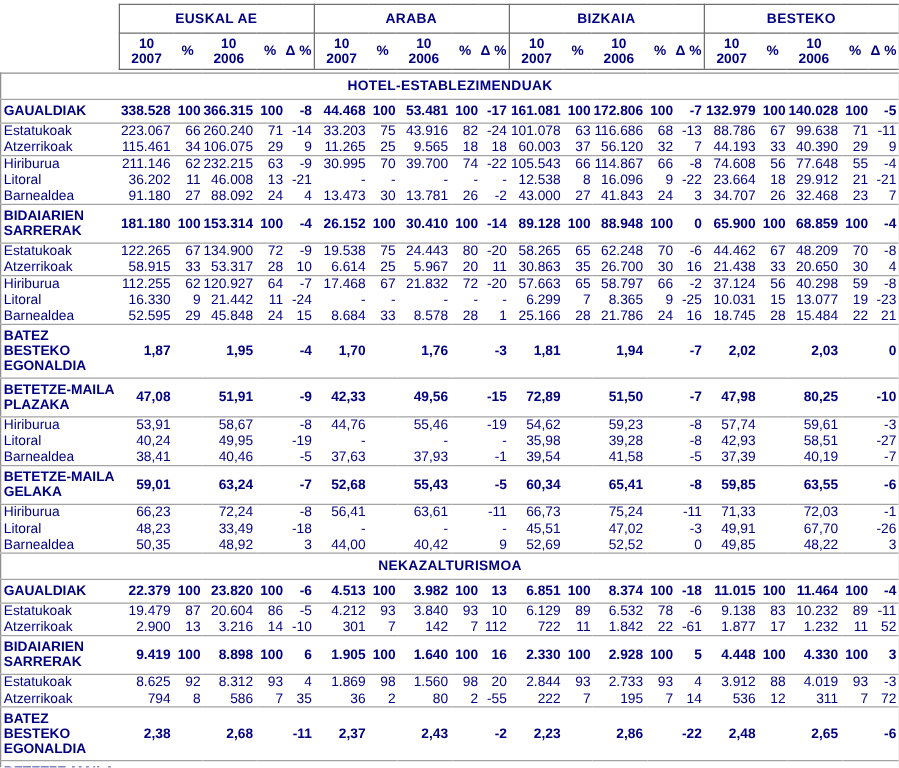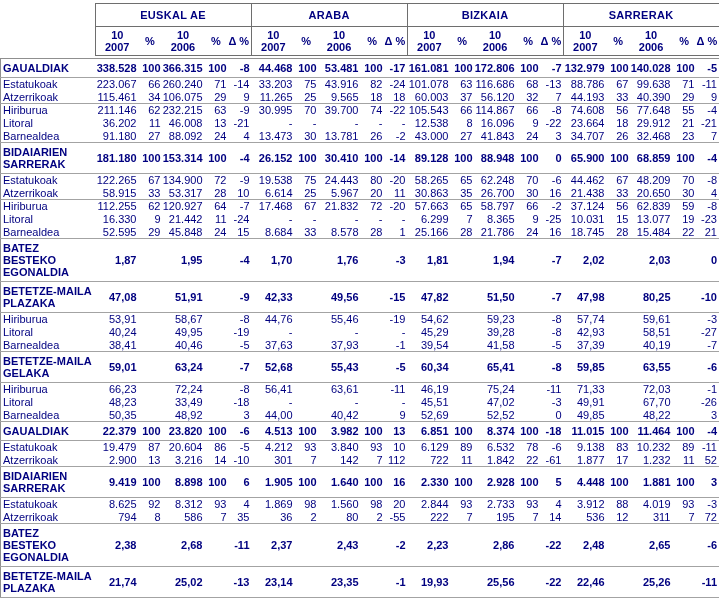--- a/index.html
+++ b/index.html
@@ -67,21 +67,21 @@
         <col style="width:44px">
         <col style="width:22px">
         <col style="width:24px">
     </colgroup>
     <thead id="head-rows">
         <tr>
           <th class="spacer"></th>
           <th colspan="5" class="region">EUSKAL AE</th>
           <th colspan="5" class="region">ARABA</th>
           <th colspan="5" class="region">BIZKAIA</th>
-          <th colspan="5" class="region">SARRERAK</th>
+          <th colspan="5" class="region">BESTEKO</th>
         </tr>
         <tr>
           <th class="spacer"></th>
           <th class="colhead gs">10
 2007</th>
           <th class="colhead">%</th>
           <th class="colhead">10
 2006</th>
           <th class="colhead">%</th>
           <th class="colhead">Δ %</th>
@@ -128,20 +128,23 @@
         <col style="width:44px">
         <col style="width:22px">
         <col style="width:24px">
       <col style="width:44px">
         <col style="width:22px">
         <col style="width:44px">
         <col style="width:22px">
         <col style="width:24px">
     </colgroup>
     <tbody id="body-rows">
+        <tr>
+          <td colspan="21" class="title">HOTEL-ESTABLEZIMENDUAK</td>
+        </tr>
         <tr class="brow gend">
           <td class="label">GAUALDIAK</td>
           <td class="num val">338.528</td>
           <td class="num pct">100</td>
           <td class="num val">366.315</td>
           <td class="num pct">100</td>
           <td class="num delta">-8</td>
           <td class="num val">44.468</td>
           <td class="num pct">100</td>
           <td class="num val">53.481</td>
@@ -354,21 +357,21 @@
           <td class="num val">21.832</td>
           <td class="num pct">72</td>
           <td class="num delta">-20</td>
           <td class="num val">57.663</td>
           <td class="num pct">65</td>
           <td class="num val">58.797</td>
           <td class="num pct">66</td>
           <td class="num delta">-2</td>
           <td class="num val">37.124</td>
           <td class="num pct">56</td>
-          <td class="num val">62.839</td>
+          <td class="num val">40.298</td>
           <td class="num pct">59</td>
           <td class="num delta">-8</td>
         </tr>
         <tr class="prow">
           <td class="label">Litoral</td>
           <td class="num val">16.330</td>
           <td class="num pct">9</td>
           <td class="num val">21.442</td>
           <td class="num pct">11</td>
           <td class="num delta">-24</td>
@@ -439,21 +442,21 @@
           <td class="num val">47,08</td>
           <td class="num pct"></td>
           <td class="num val">51,91</td>
           <td class="num pct"></td>
           <td class="num delta">-9</td>
           <td class="num val">42,33</td>
           <td class="num pct"></td>
           <td class="num val">49,56</td>
           <td class="num pct"></td>
           <td class="num delta">-15</td>
-          <td class="num val">47,82</td>
+          <td class="num val">72,89</td>
           <td class="num pct"></td>
           <td class="num val">51,50</td>
           <td class="num pct"></td>
           <td class="num delta">-7</td>
           <td class="num val">47,98</td>
           <td class="num pct"></td>
           <td class="num val">80,25</td>
           <td class="num pct"></td>
           <td class="num delta">-10</td>
         </tr>
@@ -485,21 +488,21 @@
           <td class="num val">40,24</td>
           <td class="num pct"></td>
           <td class="num val">49,95</td>
           <td class="num pct"></td>
           <td class="num delta">-19</td>
           <td class="num val">-</td>
           <td class="num pct"></td>
           <td class="num val">-</td>
           <td class="num pct"></td>
           <td class="num delta">-</td>
-          <td class="num val">45,29</td>
+          <td class="num val">35,98</td>
           <td class="num pct"></td>
           <td class="num val">39,28</td>
           <td class="num pct"></td>
           <td class="num delta">-8</td>
           <td class="num val">42,93</td>
           <td class="num pct"></td>
           <td class="num val">58,51</td>
           <td class="num pct"></td>
           <td class="num delta">-27</td>
         </tr>
@@ -554,21 +557,21 @@
           <td class="num val">66,23</td>
           <td class="num pct"></td>
           <td class="num val">72,24</td>
           <td class="num pct"></td>
           <td class="num delta">-8</td>
           <td class="num val">56,41</td>
           <td class="num pct"></td>
           <td class="num val">63,61</td>
           <td class="num pct"></td>
           <td class="num delta">-11</td>
-          <td class="num val">46,19</td>
+          <td class="num val">66,73</td>
           <td class="num pct"></td>
           <td class="num val">75,24</td>
           <td class="num pct"></td>
           <td class="num delta">-11</td>
           <td class="num val">71,33</td>
           <td class="num pct"></td>
           <td class="num val">72,03</td>
           <td class="num pct"></td>
           <td class="num delta">-1</td>
         </tr>
@@ -610,20 +613,23 @@
           <td class="num val">52,69</td>
           <td class="num pct"></td>
           <td class="num val">52,52</td>
           <td class="num pct"></td>
           <td class="num delta">0</td>
           <td class="num val">49,85</td>
           <td class="num pct"></td>
           <td class="num val">48,22</td>
           <td class="num pct"></td>
           <td class="num delta">3</td>
+        </tr>
+        <tr>
+          <td colspan="21" class="title">NEKAZALTURISMOA</td>
         </tr>
         <tr class="brow gend">
           <td class="label">GAUALDIAK</td>
           <td class="num val">22.379</td>
           <td class="num pct">100</td>
           <td class="num val">23.820</td>
           <td class="num pct">100</td>
           <td class="num delta">-6</td>
           <td class="num val">4.513</td>
           <td class="num pct">100</td>
@@ -699,21 +705,21 @@
           <td class="num val">1.640</td>
           <td class="num pct">100</td>
           <td class="num delta">16</td>
           <td class="num val">2.330</td>
           <td class="num pct">100</td>
           <td class="num val">2.928</td>
           <td class="num pct">100</td>
           <td class="num delta">5</td>
           <td class="num val">4.448</td>
           <td class="num pct">100</td>
-          <td class="num val">1.881</td>
+          <td class="num val">4.330</td>
           <td class="num pct">100</td>
           <td class="num delta">3</td>
         </tr>
         <tr class="prow">
           <td class="label">Estatukoak</td>
           <td class="num val">8.625</td>
           <td class="num pct">92</td>
           <td class="num val">8.312</td>
           <td class="num pct">93</td>
           <td class="num delta">4</td>

